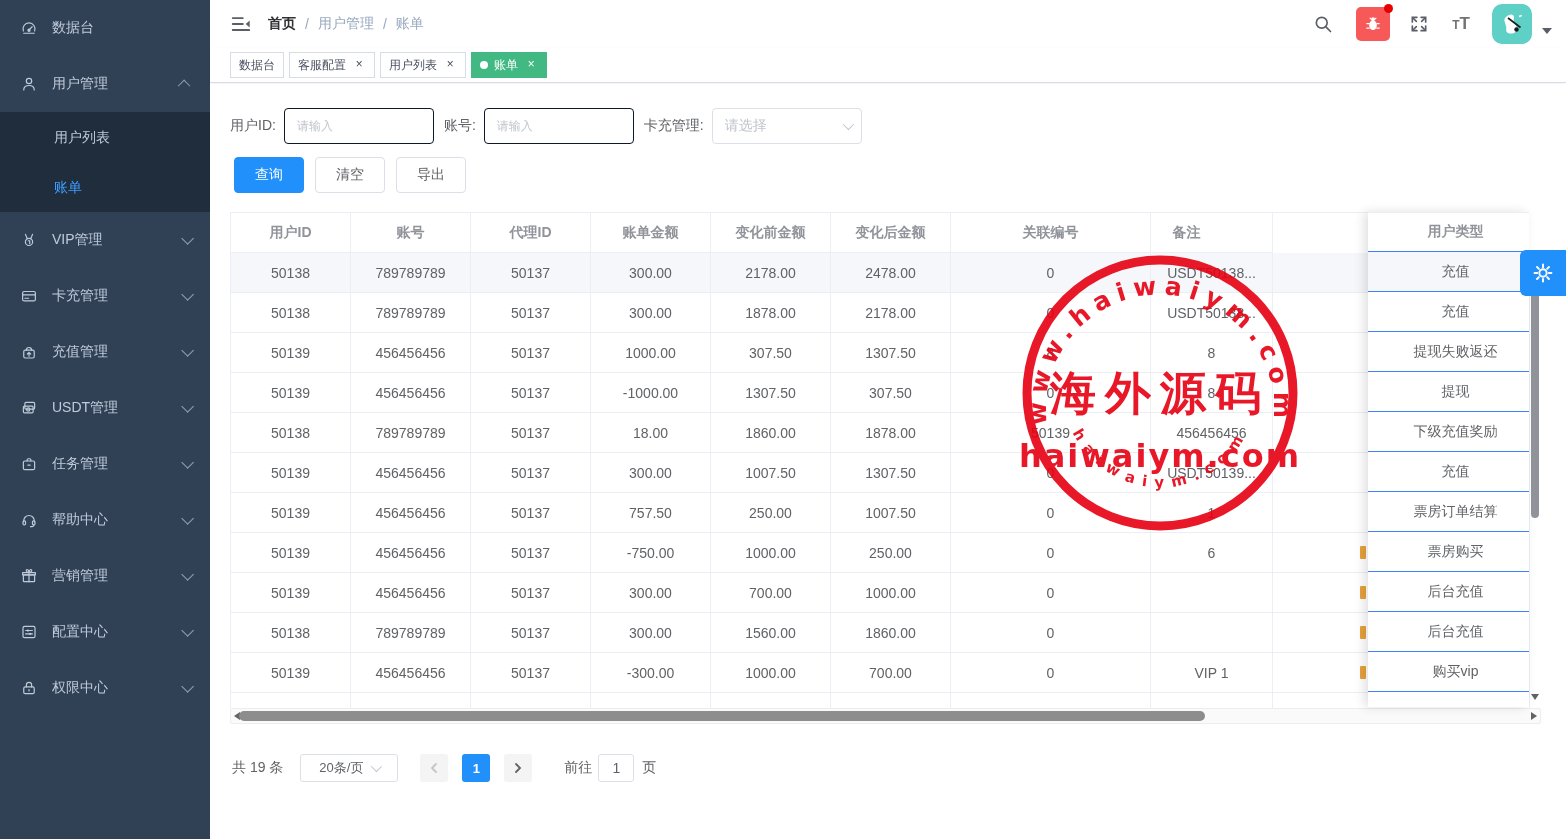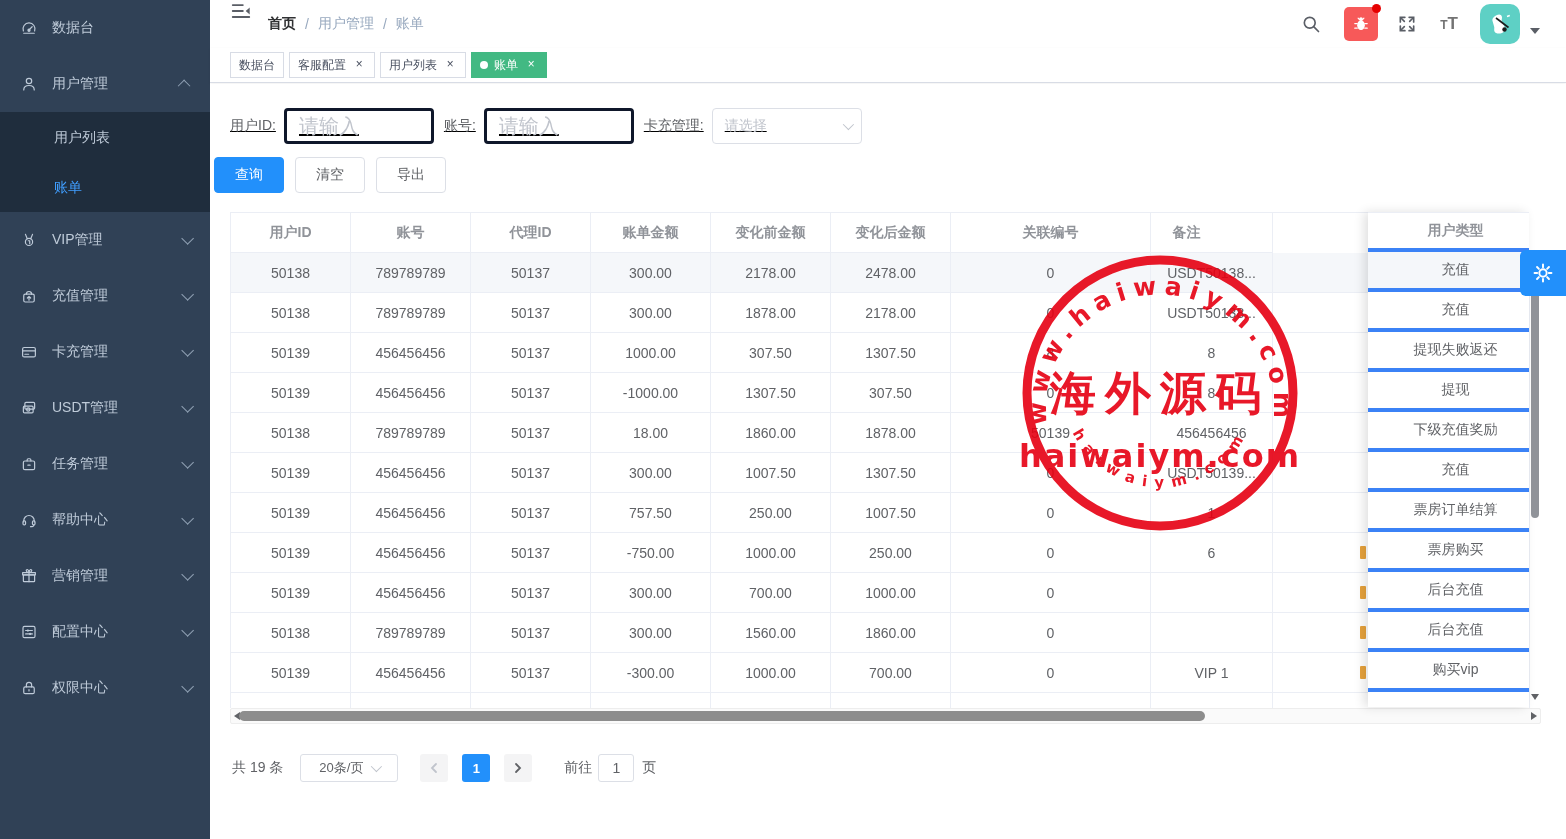--- a/index.html
+++ b/index.html
@@ -12,21 +12,21 @@
   .mi-icon { width:18px; height:18px; margin-right:14px; display:inline-flex; color:#bfcbd9; }
   .mi-icon svg { width:18px; height:18px; }
   .mi-label { flex:1; }
   .mi-arrow { width:9px; height:9px; border-right:1.6px solid #8fa0b3; border-bottom:1.6px solid #8fa0b3; transform:rotate(45deg) translateY(-3px); }
   .mi-arrow.up { transform:rotate(-135deg) translateY(-2px); }
   .submenu { background:#1f2d3d; }
   .submenu-item { height:50px; line-height:50px; padding-left:54px; color:#bfcbd9; font-size:14px; cursor:pointer; }
   .submenu-item.active { color:#409eff; }
 
   
-  .navbar { position:absolute; left:210px; top:0; right:12px; height:48px; background:#fff; display:flex; }
+  .navbar { position:absolute; left:210px; top:0; right:0; height:48px; background:#fff; display:flex; align-items:center; }
   .fold-btn { margin-left:20px; width:22px; height:22px; color:#5a5e66; cursor:pointer; display:flex; }
   .breadcrumb { margin-left:16px; font-size:14px; display:flex; align-items:center; gap:9px; }
   .bc-first { color:#303133; font-weight:bold; cursor:pointer; }
   .bc-sep { color:#97a8be; }
   .bc-item { color:#97a8be; }
   .nav-right { margin-left:auto; display:flex; align-items:center; margin-right:14px; }
   .nav-ic { width:22px; height:22px; color:#5a5e66; margin-right:22px; cursor:pointer; display:flex; align-items:center; justify-content:center; }
   .nav-ic svg { width:20px; height:20px; }
   .bug-btn { position:relative; width:34px; height:34px; background:#f75959; border-radius:5px; margin-right:18px; cursor:pointer; display:flex; align-items:center; justify-content:center; }
   .bug-btn svg { width:20px; height:20px; }
@@ -40,43 +40,43 @@
   
   .tagsbar { position:absolute; left:210px; top:48px; right:0; height:35px; background:#fff; border-bottom:1px solid #d8dce5; box-shadow:0 1px 3px rgba(0,0,0,.06); display:flex; align-items:center; padding-left:20px; }
   .tag { display:inline-flex; align-items:center; height:26px; padding:0 8px; margin-right:5px; border:1px solid #d8dce5; background:#fff; color:#495060; font-size:12px; cursor:pointer; }
   .tag .dot { width:8px; height:8px; border-radius:50%; background:#fff; margin-right:6px; display:none; }
   .tag.active { background:#42b983; border-color:#42b983; color:#fff; }
   .tag.active .dot { display:inline-block; }
   .tag .tclose { margin-left:6px; font-size:12px; line-height:1; border-radius:50%; width:14px; height:14px; text-align:center; color:inherit; }
 
   
   .content { position:absolute; left:210px; top:84px; right:0; bottom:0; background:#fff; }
-  .filter-row { display:flex; align-items:center; margin:24px 0 0 20px;text-decoration:underline; }
+  .filter-row { display:flex; align-items:center; margin:24px 0 0 20px; }
   .f-label { font-size:14px; color:#606266; margin-right:8px; }
-  .f-input { width:150px; height:36px; border:3px solid #0f172a; border-radius:4px; padding:0 12px; font-size:20px; color:#606266; outline:none; margin-right:10px; }
+  .f-input { width:150px; height:36px; border:1px solid #0f172a; border-radius:4px; padding:0 12px; font-size:12px; color:#606266; outline:none; margin-right:10px; }
   .f-input::placeholder { color:#c0c4cc; }
   .f-select { width:150px; height:36px; border:1px solid #dcdfe6; border-radius:4px; padding:0 10px 0 12px; display:flex; align-items:center; cursor:pointer; }
   .f-select .ph { color:#c0c4cc; font-size:14px; flex:1; }
   .sel-arrow { width:8px; height:8px; border-right:1.4px solid #c0c4cc; border-bottom:1.4px solid #c0c4cc; transform:rotate(45deg) translateY(-2px); }
-  .btn-row { display:flex; margin:13px 0 0 4px; }
+  .btn-row { display:flex; margin:13px 0 0 24px; }
   .btn { height:36px; padding:0 20px; border-radius:4px; font-size:14px; cursor:pointer; display:flex; align-items:center; justify-content:center; margin-right:11px; border:1px solid #dcdfe6; background:#fff; color:#606266; }
   .btn.primary { background:#2290fb; border-color:#2290fb; color:#fff; }
 
   
   .table-wrap { position:relative; margin:19px 0 0 20px; width:1311px; }
   .t-main { width:1299px; border-top:1px solid #ebeef5; border-left:1px solid #ebeef5; }
   .t-row { display:grid; grid-template-columns:120px 120px 120px 120px 120px 120px 200px 122px 257px; }
   .t-cell { height:40px; display:flex; align-items:center; justify-content:center; font-size:14px; color:#606266; border-right:1px solid #ebeef5; border-bottom:1px solid #ebeef5; background:#fff; overflow:hidden; position:relative; }
   .t-head .t-cell { color:#909399; font-weight:bold; }
   .t-row.hl .t-cell { background:#f5f7fa; }
   .t-row.partial .t-cell { height:15px; border-bottom:none; }
   .remark-head { justify-content:center; padding-right:50px; }
   .peek { position:absolute; right:163px; width:6px; height:13px; background:#e6a23c; border-radius:1px; }
   .fixed-col { position:absolute; top:0; right:12px; width:161px; z-index:5; box-shadow:-4px 0 10px rgba(0,0,0,.12); background:#fff; }
-  .fx-cell { height:40px; display:flex; align-items:center; justify-content:center; font-size:14px; color:#606266; border-bottom:4px solid #3b82f6; background:#fff;padding-left:14px; }
+  .fx-cell { height:40px; display:flex; align-items:center; justify-content:center; font-size:14px; color:#606266; border-bottom:1px solid #3b82f6; background:#fff;padding-left:14px; }
   .fx-cell.head { color:#909399; font-weight:bold; border-top:1px solid #ebeef5; }
   .fx-cell.hl { background:#f5f7fa; }
   .fx-pad { height:15px; background:#fff; }
   .vsb { position:absolute; right:0; top:0; width:12px; height:495px; z-index:6; }
   .vsb-thumb { position:absolute; left:2px; top:47px; width:8px; height:259px; background:#909399; border-radius:4px; cursor:pointer; }
   .vsb-arrow { position:absolute; left:2px; top:482px; width:0; height:0; border-left:4px solid transparent; border-right:4px solid transparent; border-top:6px solid #606266; cursor:pointer; }
   .hsb { position:relative; width:1311px; height:16px; background:#fafafa; border:1px solid #ededed; border-radius:2px; }
   .hsb-thumb { position:absolute; left:8px; top:2px; width:966px; height:10px; background:#8d8d8d; border-radius:5px; cursor:pointer; }
   .hsb-left { position:absolute; left:3px; top:3px; width:0; height:0; border-top:4px solid transparent; border-bottom:4px solid transparent; border-right:6px solid #606266; cursor:pointer; }
   .hsb-right { position:absolute; right:3px; top:3px; width:0; height:0; border-top:4px solid transparent; border-bottom:4px solid transparent; border-left:6px solid #606266; cursor:pointer; }
@@ -141,36 +141,36 @@
               <circle cx="12" cy="14.5" r="4.8"></circle>
               <path d="M9.7 10.3L7.3 4.5M14.3 10.3l2.4-5.8M11 13h2v4"></path>
             </svg>
           </span>
           <span class="mi-label">VIP管理</span>
           <i class="mi-arrow"></i>
         </div>
         <div class="menu-item">
           <span class="mi-icon">
             <svg viewBox="0 0 24 24" fill="none" stroke="currentColor" stroke-width="1.6" stroke-linecap="round" stroke-linejoin="round">
+              <rect x="3.5" y="6" width="17" height="12.5" rx="2"></rect>
+              <path d="M3.5 10.5h17M6.5 15h5"></path>
+            </svg>
+          </span>
+          <span class="mi-label">卡充管理</span>
+          <i class="mi-arrow"></i>
+        </div>
+        <div class="menu-item">
+          <span class="mi-icon">
+            <svg viewBox="0 0 24 24" fill="none" stroke="currentColor" stroke-width="1.6" stroke-linecap="round" stroke-linejoin="round">
               <path d="M8.5 9.5a3.5 3.5 0 0 1 7 0"></path>
               <rect x="5" y="9.5" width="14" height="10.5" rx="2"></rect>
               <path d="M12 17.5v-5M9.8 14.7L12 12.5l2.2 2.2"></path>
             </svg>
           </span>
           <span class="mi-label">充值管理</span>
-          <i class="mi-arrow"></i>
-        </div>
-        <div class="menu-item">
-          <span class="mi-icon">
-            <svg viewBox="0 0 24 24" fill="none" stroke="currentColor" stroke-width="1.6" stroke-linecap="round" stroke-linejoin="round">
-              <rect x="3.5" y="6" width="17" height="12.5" rx="2"></rect>
-              <path d="M3.5 10.5h17M6.5 15h5"></path>
-            </svg>
-          </span>
-          <span class="mi-label">卡充管理</span>
           <i class="mi-arrow"></i>
         </div>
         <div class="menu-item">
           <span class="mi-icon">
             <svg viewBox="0 0 24 24" fill="none" stroke="currentColor" stroke-width="1.6" stroke-linecap="round" stroke-linejoin="round">
               <rect x="6.5" y="4.5" width="13" height="9" rx="1.5"></rect>
               <rect x="4.5" y="9.5" width="13" height="9" rx="1.5"></rect>
               <circle cx="11" cy="14" r="2.2"></circle>
             </svg>
           </span>

